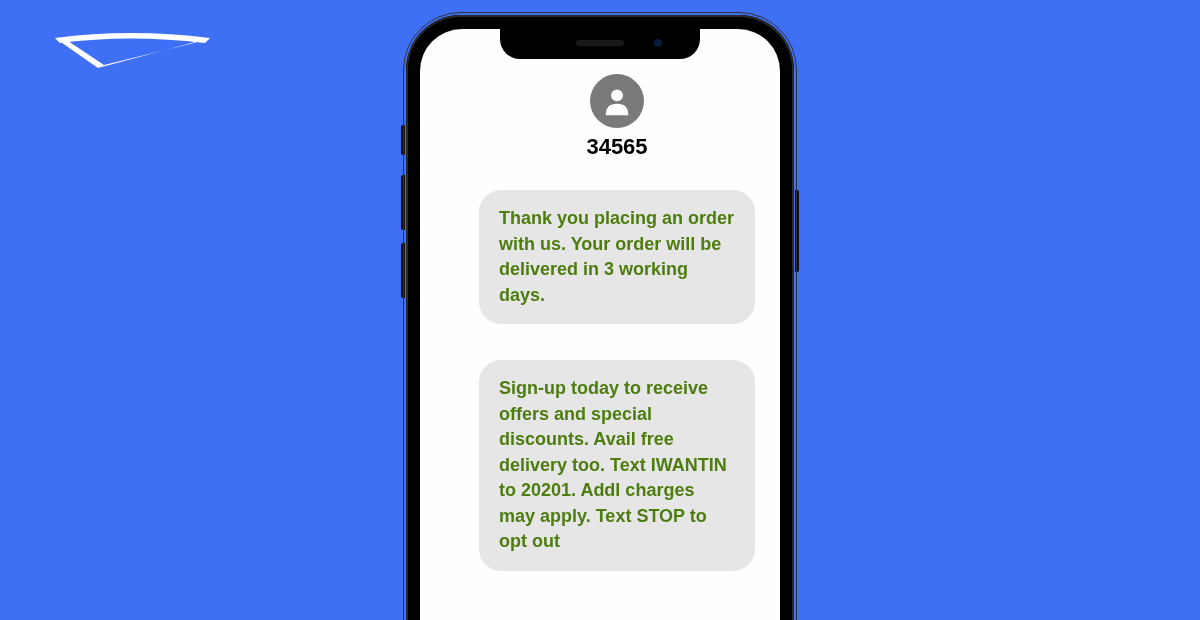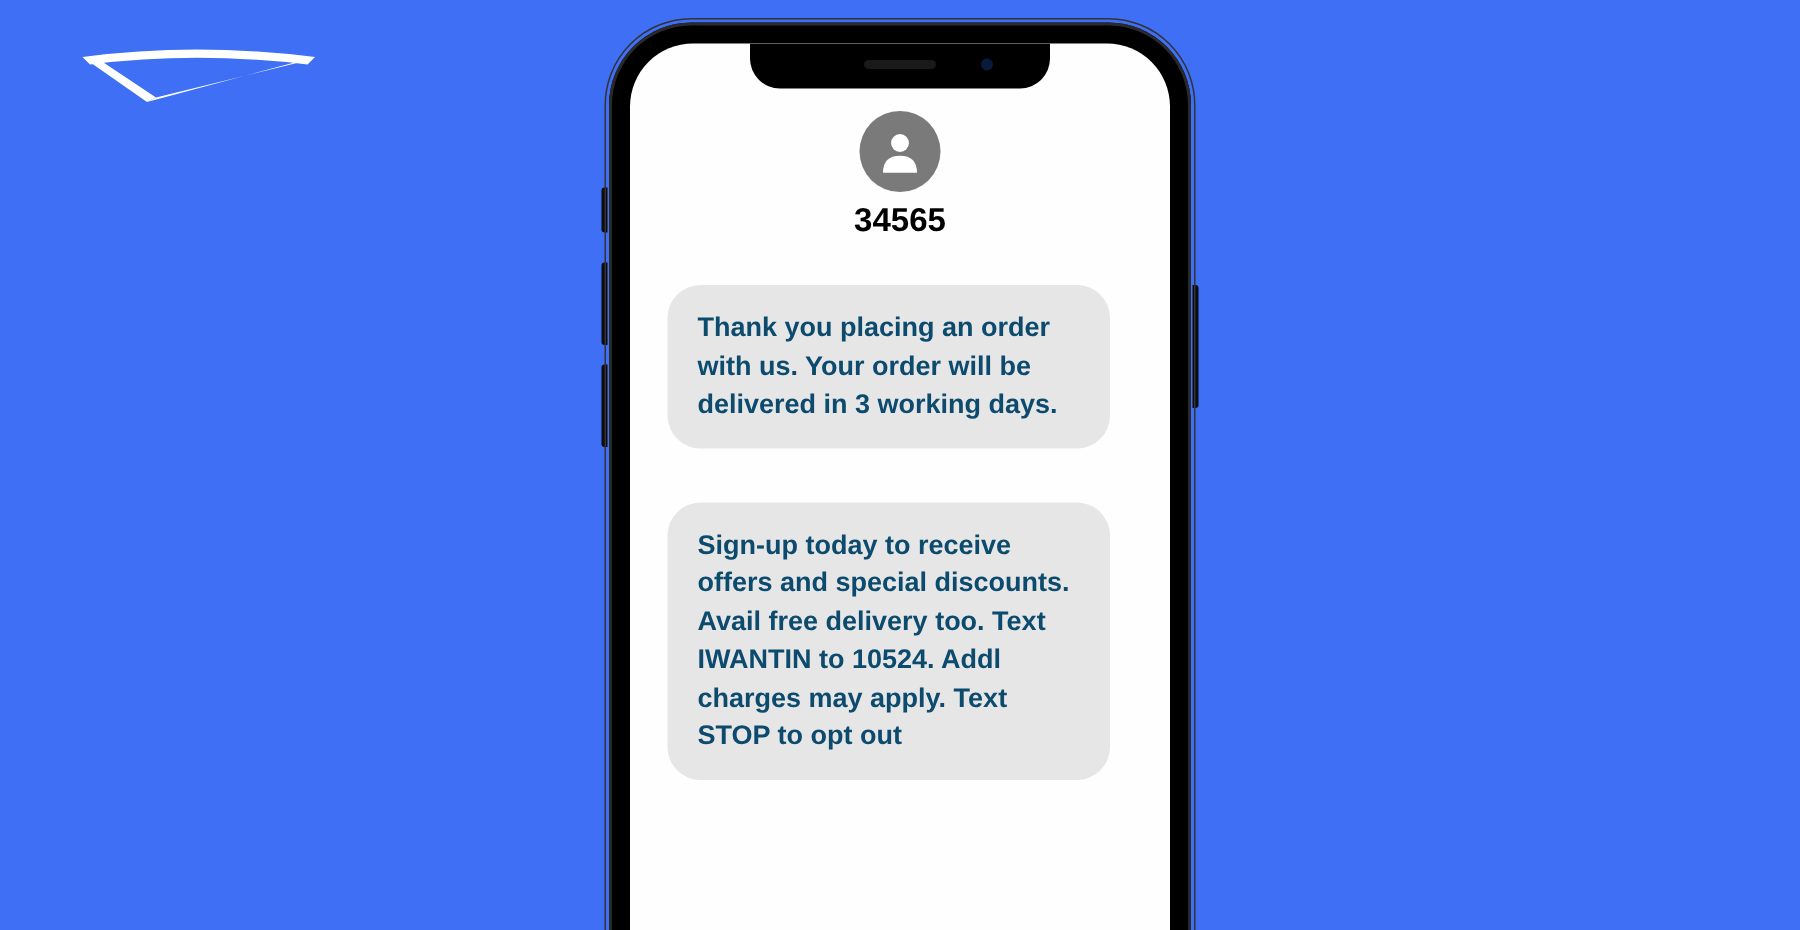--- a/index.html
+++ b/index.html
@@ -128,20 +128,21 @@
       width: 4px;
       height: 82px;
       background: #0d0d0d;
       border-radius: 0 2px 2px 0;
     }
     .screen-content {
       padding-top: 45px;
       display: flex;
       flex-direction: column;
       align-items: center;
+      margin-left: 34px;
     }
     .avatar {
       width: 54px;
       height: 54px;
       background: #7a7a7a;
       border-radius: 50%;
       display: flex;
       align-items: center;
       justify-content: center;
       margin-bottom: 6px;
@@ -164,21 +165,21 @@
       gap: 36px;
     }
     .message-bubble {
       background: #e6e6e6;
       border-radius: 22px;
       padding: 16px 20px;
       max-width: 295px;
       font-size: 18px;
       font-weight: 600;
       line-height: 1.42;
-      color: #0c4a6e;
+      color: #4d7c0f;
       align-self: flex-start;
     }
   </style>
 </head>
 <body>
 
 <div class="logo">
   <svg class="logo-swoosh" viewBox="0 0 165 45" xmlns="http://www.w3.org/2000/svg">
     <path d="M 5 8 Q 80 -2 160 8 L 155 13 Q 80 4 10 13 Z" fill="white"></path>
     <path d="M 5 8 L 48 38 L 54 35 L 18 11 Z" fill="white"></path>
@@ -201,18 +202,18 @@
       <div class="screen-content">
         <div class="avatar">
           <svg viewBox="0 0 24 24" xmlns="http://www.w3.org/2000/svg">
             <circle cx="12" cy="8" r="4.2" fill="white"></circle>
             <path d="M 4 22 Q 4 14 12 14 Q 20 14 20 22 Z" fill="white"></path>
           </svg>
         </div>
         <div class="sender-number">34565</div>
         <div class="messages">
           <div class="message-bubble">Thank you placing an order with us. Your order will be delivered in 3 working days.</div>
-          <div class="message-bubble">Sign-up today to receive offers and special discounts. Avail free delivery too. Text IWANTIN to 10524. Addl charges may apply. Text STOP to opt out</div>
+          <div class="message-bubble">Sign-up today to receive offers and special discounts. Avail free delivery too. Text IWANTIN to 20201. Addl charges may apply. Text STOP to opt out</div>
         </div>
       </div>
     </div>
   </div>
 </div>
 
 </body></html>

